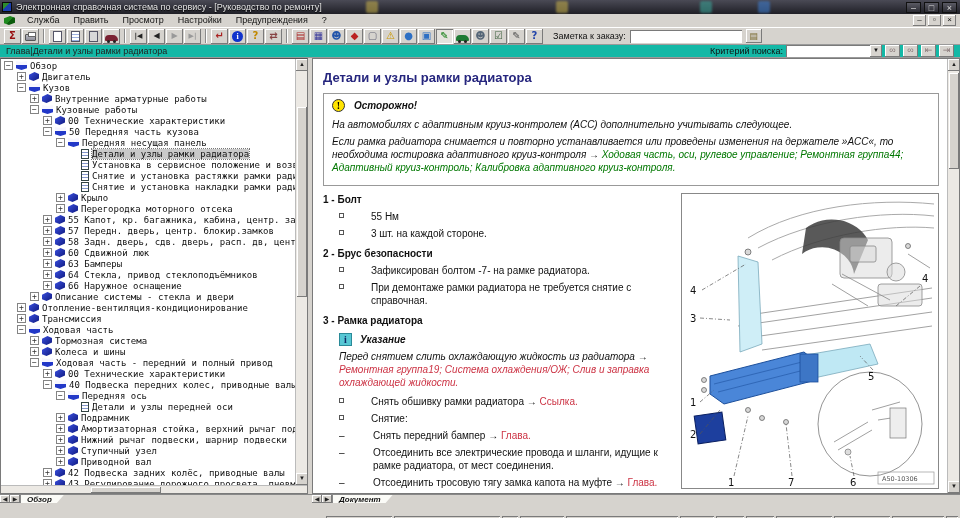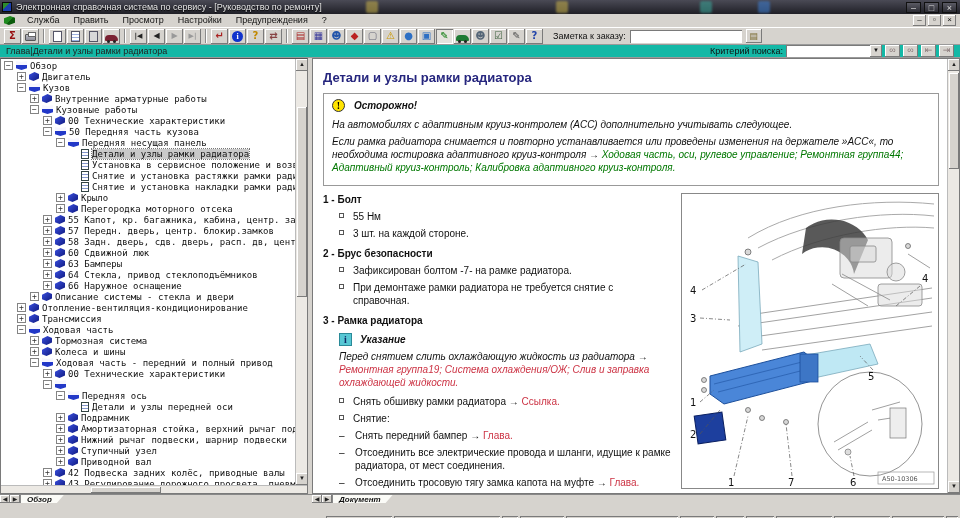--- a/index.html
+++ b/index.html
@@ -74,21 +74,21 @@
   .doctitle{font-size:13px;font-weight:bold;color:#26267e;margin:6px 0 9px;}
   .warnbox{border:1px solid #999;padding:5px 8px 7px;margin-bottom:7px;font-style:italic;}
   .warnhead{display:flex;align-items:center;gap:9px;margin-bottom:6px;}
   .warnicon{width:13px;height:13px;border-radius:50%;background:#ffe400;border:1px solid #333;color:#000;font:bold 10px/12px "Liberation Serif",serif;text-align:center;flex:none;}
   .warntitle{font-weight:bold;}
   .warnp{margin:4px 0;}
   .lnk-g{color:#007700;}
   .lnk-r{color:#cc3344;}
   .figure{float:right;width:258px;height:296px;border:1px solid #888;margin:0 0 4px 10px;background:#fff;}
   .term{font-weight:bold;margin:7px 0 3px;}
-  .drow{display:flex;gap:9px;margin:4px 0;padding-left:16px;}
+  .drow{display:flex;gap:27px;margin:4px 0;padding-left:16px;}
   .sqb{width:5px;height:5px;border:1px solid #555;margin-top:3px;flex:none;}
   .dashb{flex:none;width:7px;}
   .notehead{display:flex;align-items:center;gap:8px;padding-left:16px;margin:6px 0 4px;}
   .noteicon{width:13px;height:13px;background:#57c7d4;border:1px solid #2a8a98;color:#102a66;font:bold 10px/12px "Liberation Serif",serif;text-align:center;flex:none;}
   .notetitle{font-style:italic;font-weight:bold;}
   .notepara{font-style:italic;padding-left:16px;margin:3px 0 6px;}
   
   .tabband{position:absolute;left:0;right:0;top:494px;height:9px;display:flex;background:#d6d3ce;border-top:1px solid #888;}
   .tabgrp{display:flex;align-items:stretch;}
   .tabarrow{width:10px;font-size:6px;line-height:9px;text-align:center;background:#d6d3ce;color:#222;}
@@ -407,20 +407,21 @@
             <span class="tlabel">Ходовая часть - передний и полный привод</span>
           </div>
           <div class="trow" style="padding-left: 42px;">
             <span class="exp">+</span>
             <span class="ic ic-book"></span>
             <span class="tlabel">00 Технические характеристики</span>
           </div>
           <div class="trow" style="padding-left: 42px;">
             <span class="exp">−</span>
             <span class="ic ic-open"></span>
+            <span class="tlabel">40 Подвеска передних колес, приводные валы</span>
           </div>
           <div class="trow" style="padding-left: 55px;">
             <span class="exp">−</span>
             <span class="ic ic-open"></span>
             <span class="tlabel">Передняя ось</span>
           </div>
           <div class="trow" style="padding-left: 68px;">
             <span class="expspacer"></span>
             <span class="ic ic-doc"></span>
             <span class="tlabel">Детали и узлы передней оси</span>

